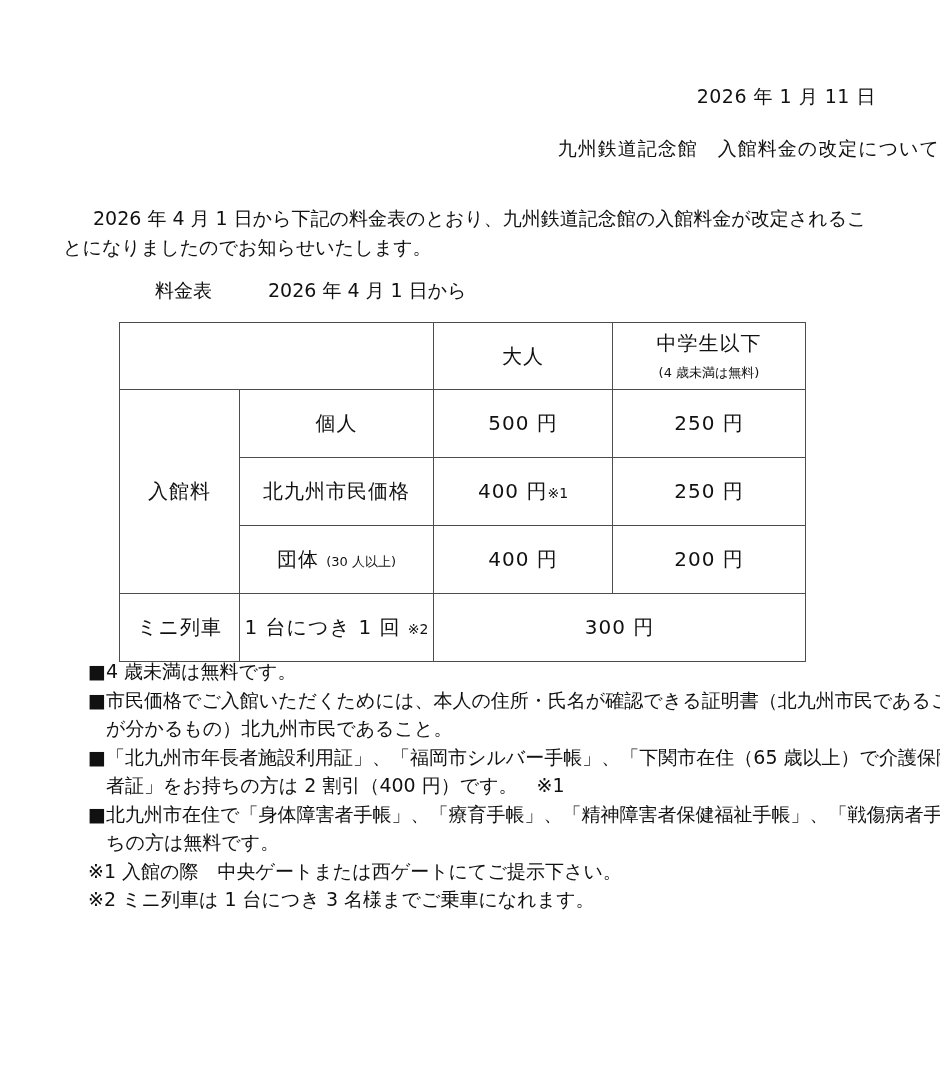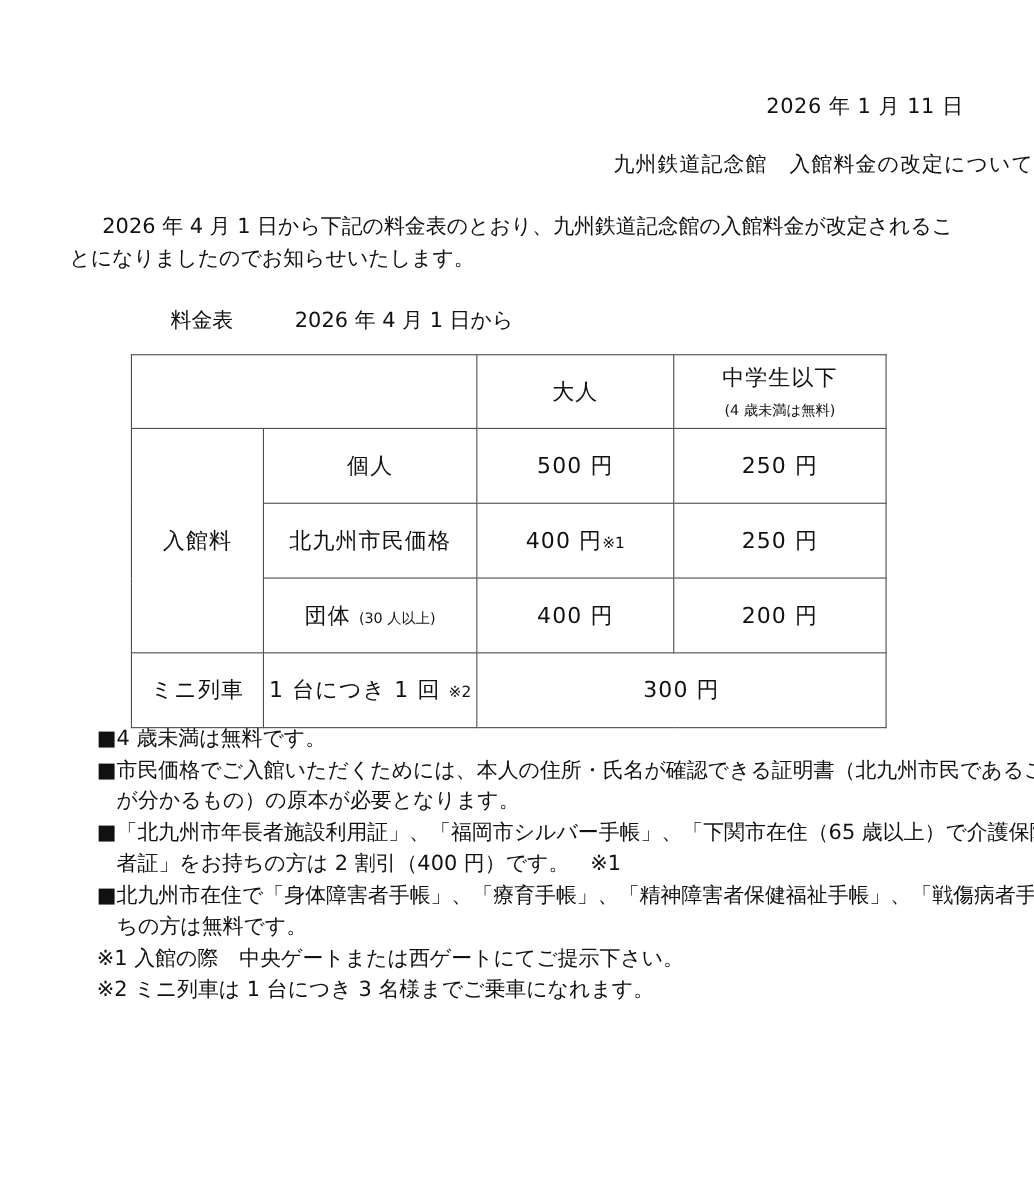--- a/index.html
+++ b/index.html
@@ -31,21 +31,21 @@
     top: 136px;
     left: 0;
     right: 0;
     text-align: right;
     font-size: 19px;
     letter-spacing: 1px;
     white-space: nowrap;
   }
   .intro {
     position: absolute;
-    top: 192px;
+    top: 204px;
     left: 63px;
     width: 818px;
     font-size: 19px;
     line-height: 29px;
   }
   .intro .line1 { text-indent: 30px; }
   .table-caption {
     position: absolute;
     top: 278px;
     left: 155px;
@@ -165,21 +165,21 @@
         <span class="ref-mark">※2</span>
       </td>
       <td colspan="2">300 円</td>
     </tr>
   </tbody>
     </table>
 
   <div class="notes">
     <div class="note-line">■4 歳未満は無料です。</div>
     <div class="note-line">■市民価格でご入館いただくためには、本人の住所・氏名が確認できる証明書（北九州市民であること</div>
-    <div class="note-line cont">が分かるもの）の原本が必要となります。</div>
+    <div class="note-line cont">が分かるもの）北九州市民であること。</div>
     <div class="note-line">■「北九州市年長者施設利用証」、「福岡市シルバー手帳」、「下関市在住（65 歳以上）で介護保険被保険</div>
     <div class="note-line cont">者証」をお持ちの方は 2 割引（400 円）です。　※1</div>
     <div class="note-line">■北九州市在住で「身体障害者手帳」、「療育手帳」、「精神障害者保健福祉手帳」、「戦傷病者手帳」をお持</div>
     <div class="note-line cont">ちの方は無料です。</div>
     <div class="note-line">※1 入館の際　中央ゲートまたは西ゲートにてご提示下さい。</div>
     <div class="note-line">※2 ミニ列車は 1 台につき 3 名様までご乗車になれます。</div>
   </div>
 
 </div>
 

